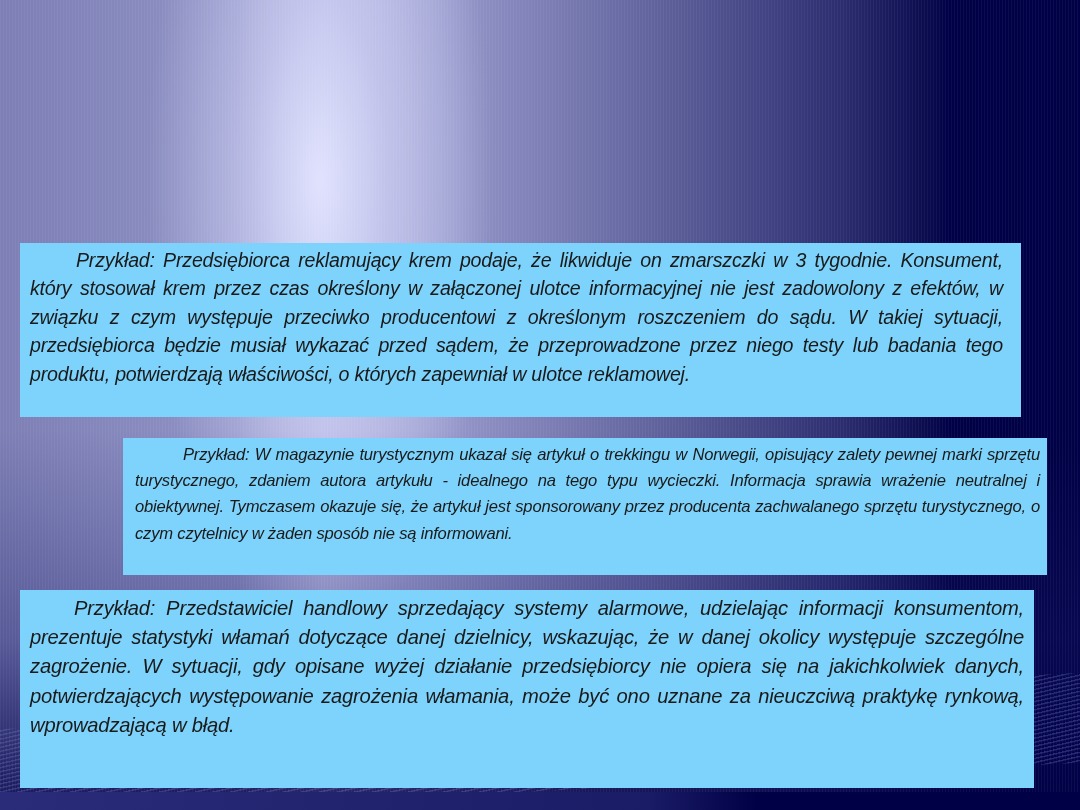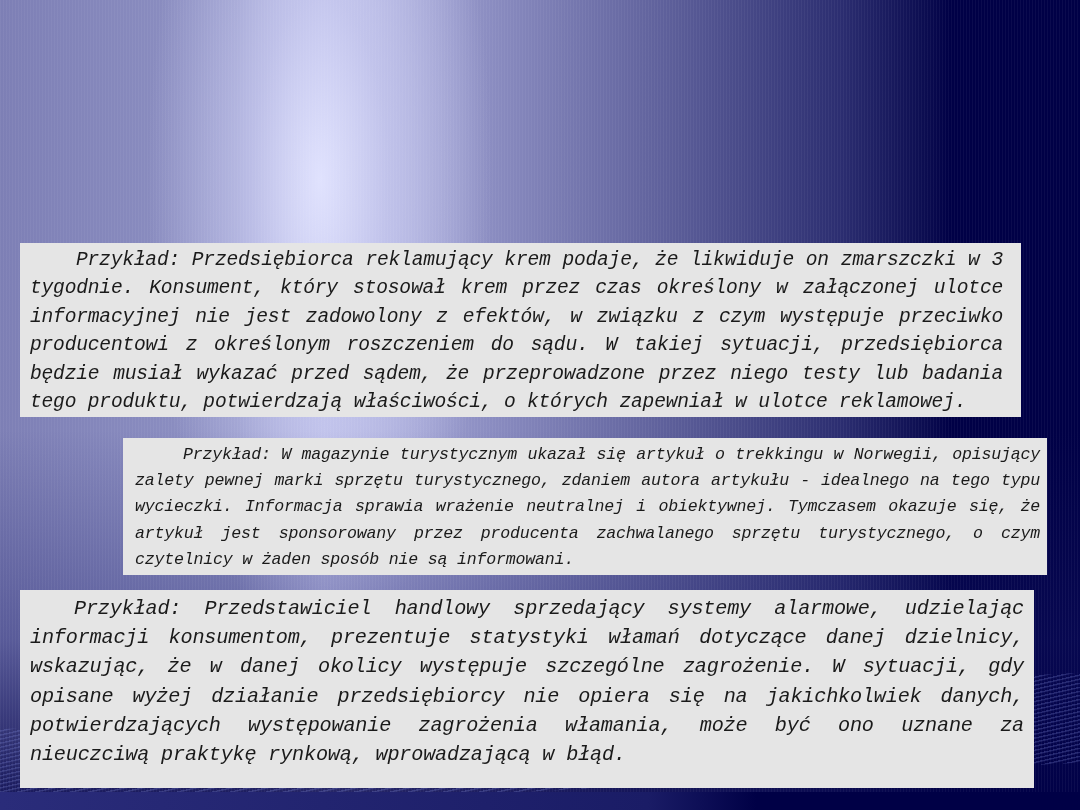--- a/index.html
+++ b/index.html
@@ -40,23 +40,23 @@
       background: repeating-linear-gradient(90deg, rgba(255,255,255,0.045) 0px, rgba(255,255,255,0.045) 1px, rgba(0,0,0,0) 1px, rgba(0,0,0,0) 3px);
       pointer-events: none;
     }
     .bottom-band {
       position: absolute;
       left: 0; top: 792px; width: 1080px; height: 18px;
       background: linear-gradient(90deg, #2a2c7a 0%, #1a1c66 60%, #000046 70%, #000046 100%);
     }
     .box {
       position: absolute;
-      background: #e5e5e5;
+      background: #7dd3fc;
       color: #1a1a1a;
-      font-family: Liberation Mono, monospace;
+      font-family: Liberation Sans, sans-serif;
       font-style: italic;
       text-align: justify;
       box-sizing: border-box;
       letter-spacing: -0.2px;
     }
     .box p {
       margin: 0;
       text-indent: 46px;
       hyphens: manual;
     }

